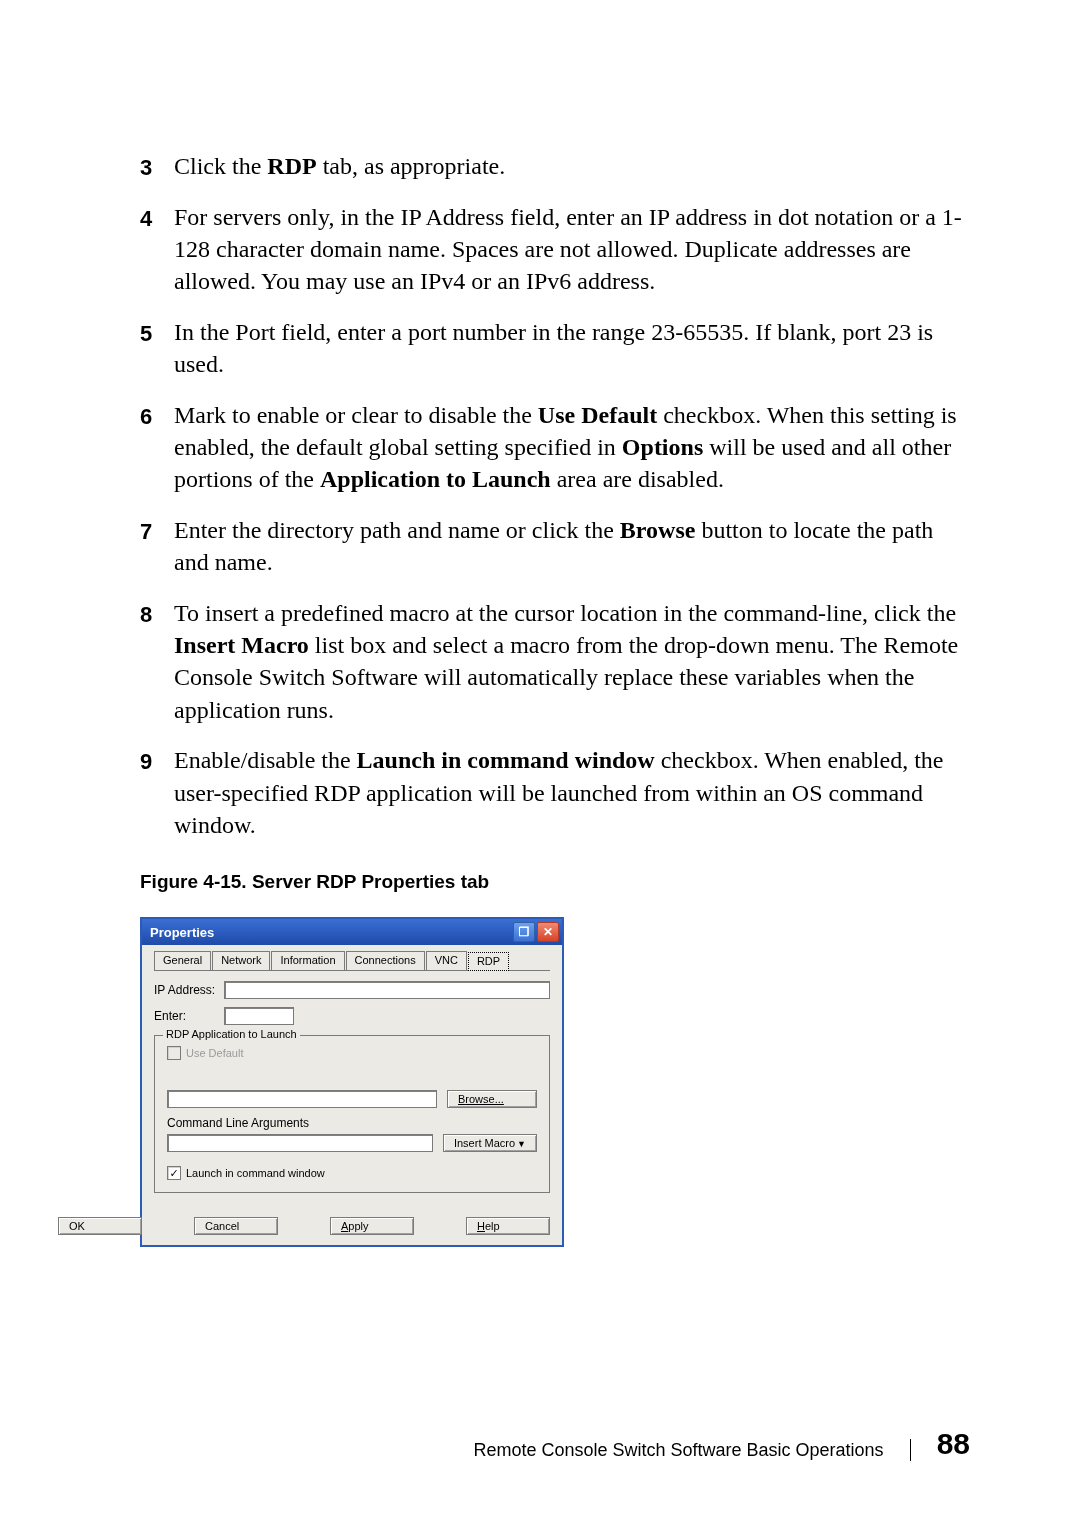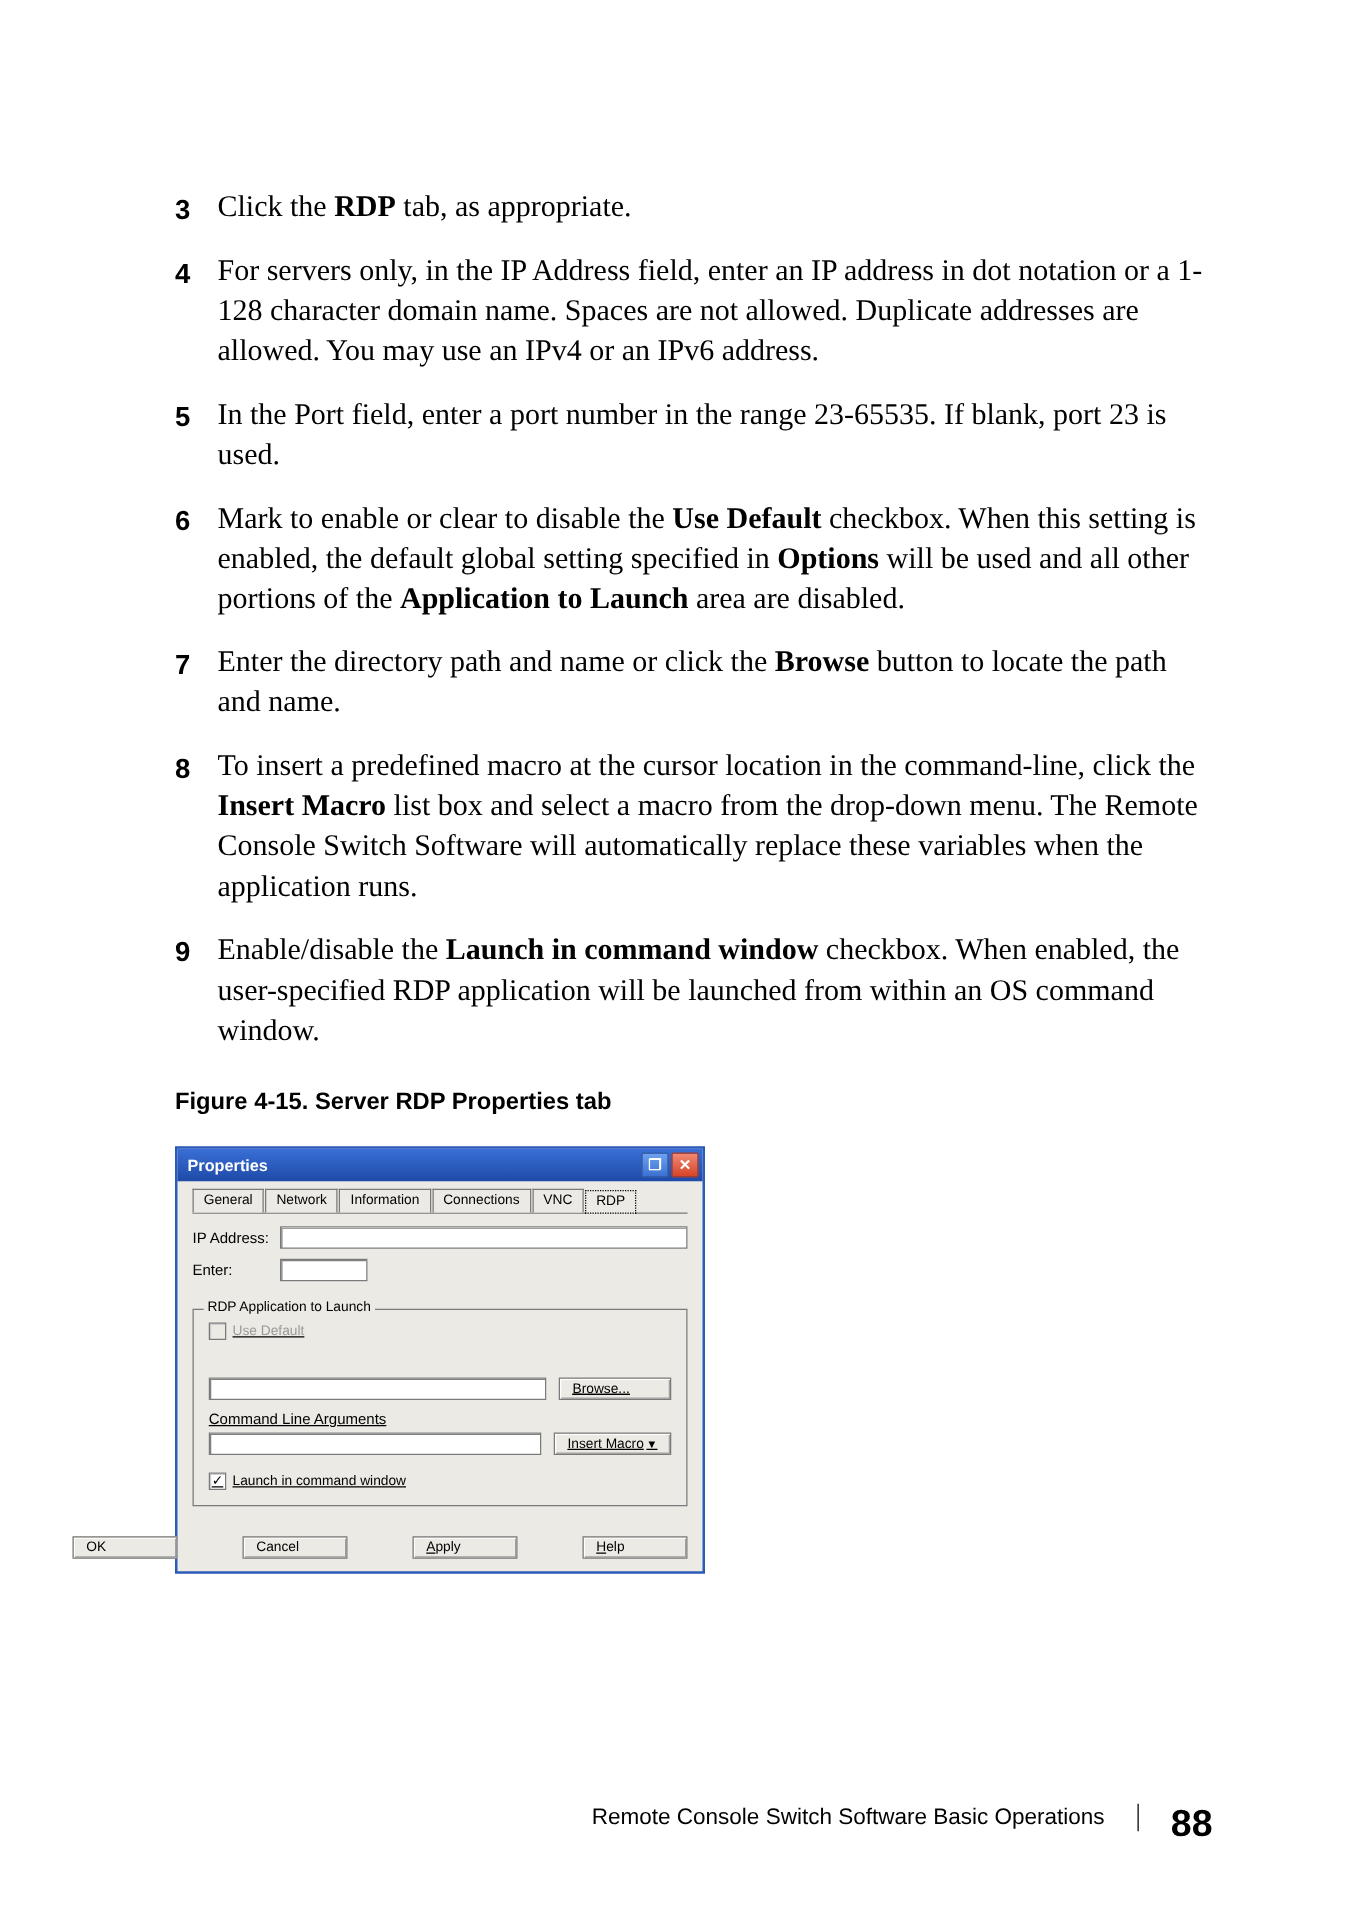--- a/index.html
+++ b/index.html
@@ -119,24 +119,23 @@
   .txt {
     flex: 1;
     border: 1px solid #7a7a7a;
     background: #fff;
     height: 18px;
     box-sizing: border-box;
   }
   .txt.inset { box-shadow: inset 1px 1px 0 #808080; }
   .group {
     border: 1px solid #7a7a7a;
-    margin-top: 22px;
+    margin-top: 10px;
     padding: 10px 12px 12px 12px;
     position: relative;
-    text-decoration: underline;
   }
   .group .legend {
     position: absolute;
     top: -8px;
     left: 8px;
     background: #eceae5;
     padding: 0 3px;
     font-size: 11px;
   }
   .cb {
@@ -177,24 +176,24 @@
     display: flex;
     gap: 10px;
     justify-content: flex-end;
     padding: 12px 12px 10px 12px;
   }
   .dlg-actions .btn { min-width: 62px; margin-left: 42px; }
   .underline-first { text-decoration: underline; text-underline-offset: 1px; }
 
   .footer {
     position: absolute;
-    bottom: 52px;
+    bottom: 68px;
     right: 110px;
     display: flex;
-    align-items: flex-start;
+    align-items: flex-end;
     font-family: Helvetica, Arial, sans-serif;
     font-size: 18px;
   }
   .footer .sep {
     width: 1px; height: 22px; background: #000;
     margin: 0 26px;
   }
   .footer .pg { font-weight: bold; font-size: 30px; }
 </style>
 </head>

